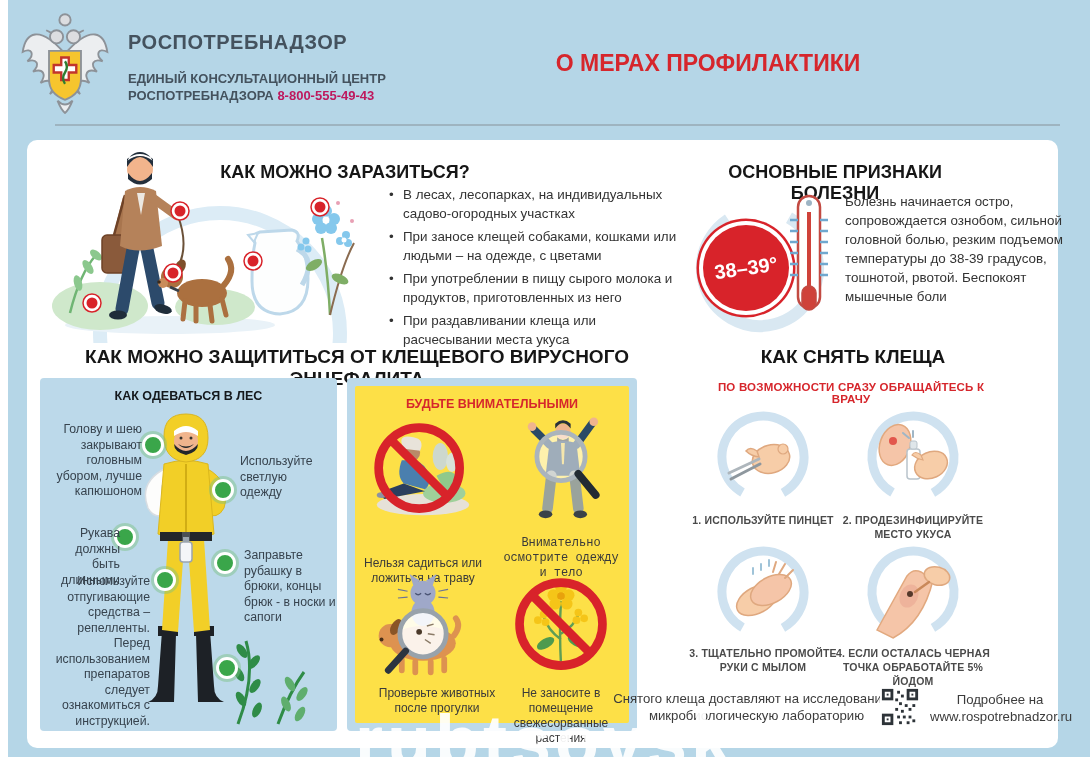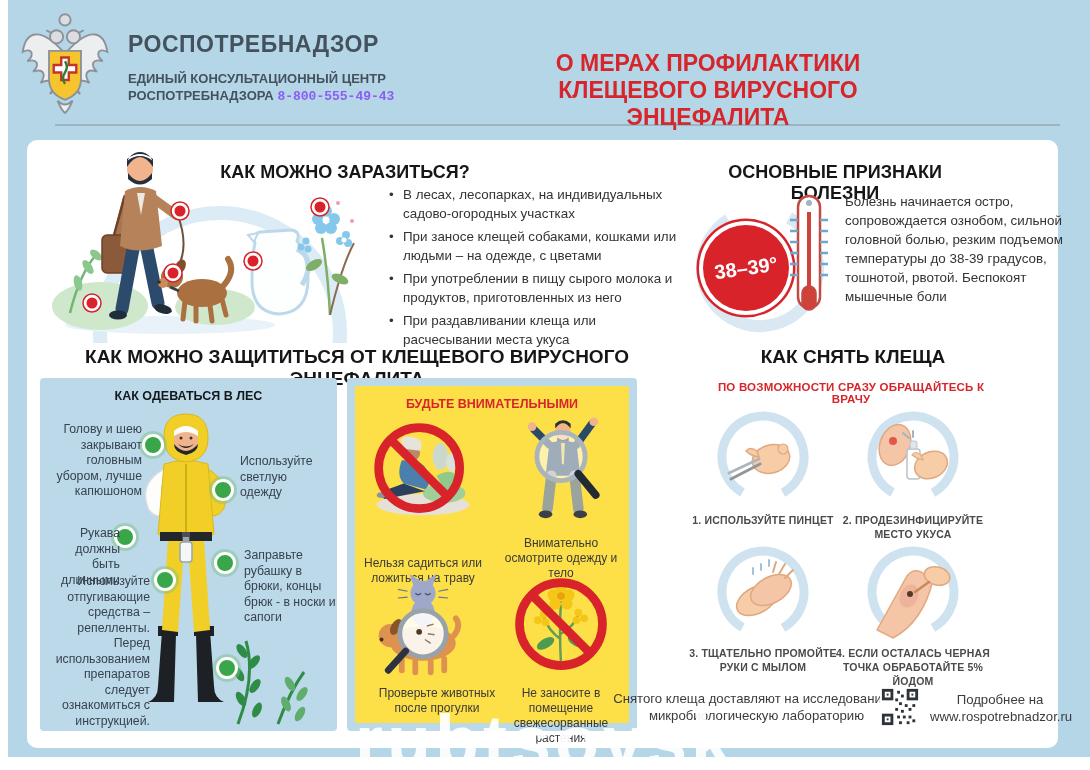--- a/index.html
+++ b/index.html
@@ -2,23 +2,23 @@
 <html><head>
 <meta charset="utf-8">
 <style>
   html,body{margin:0;padding:0;}
   body{font-family:"Liberation Sans","DejaVu Sans",sans-serif;}
   #poster{position:relative;width:1090px;height:770px;background:#ffffff;overflow:hidden;}
   .abs{position:absolute;}
   .bg{left:8px;top:0;right:0;bottom:13px;background:#b5d6e7;}
   .card{left:27px;top:140px;width:1031px;height:608px;background:#ffffff;border-radius:10px;}
   .sep{left:55px;top:124px;width:1005px;height:2px;background:rgba(110,110,110,.32);}
-  .org-name{left:128px;top:31px;font-size:23px;font-weight:bold;color:#44525e;letter-spacing:.5px;}
+  .org-name{left:128px;top:31px;font-size:20px;font-weight:bold;color:#44525e;letter-spacing:.5px;}
   .org-sub{left:128px;top:70px;font-size:13px;font-weight:bold;color:#44525e;line-height:17px;}
-  .phone{color:#8b5cf6;font-family:Liberation Mono, monospace;}
+  .phone{color:#be185d;}
   .main-title{left:483px;top:50px;width:450px;text-align:center;color:#d6262c;font-weight:bold;font-size:23px;line-height:27px;}
   .sec-title{font-weight:bold;color:#161616;font-size:18px;text-align:center;}
   .band-title{font-weight:bold;color:#161616;font-size:19px;text-align:center;}
   .bullets{left:362px;top:46px;width:288px;color:#333;font-size:13.4px;line-height:18.5px;}
   .bullets .bi{position:relative;padding-left:14px;margin-bottom:5px;}
   .bullets .bi:before{content:"•";position:absolute;left:0;top:0;color:#333;}
   .sym-text{left:818px;top:52px;width:220px;color:#333;font-size:13.4px;line-height:19px;}
   .panel{background:#bcd9ea;border-radius:4px;}
   .panel-title{font-weight:bold;color:#14181c;font-size:12.5px;text-align:center;}
   .tip{color:#37434e;font-size:12.3px;line-height:15.5px;}
@@ -55,21 +55,20 @@
     <path d="M50 56 q4 6 0 12 q-4 6 0 12" fill="none" stroke="#2e7d32" stroke-width="2.5"></path>
     <path d="M42 98 q8 8 16 0 q-4 10 -8 13 q-4 -3 -8 -13" fill="#eceef0" stroke="#8d9298" stroke-width="2"></path>
   </svg>
   <div class="abs org-name">РОСПОТРЕБНАДЗОР</div>
   <div class="abs org-sub">
     <div>ЕДИНЫЙ КОНСУЛЬТАЦИОННЫЙ ЦЕНТР</div>
     <div><span>РОСПОТРЕБНАДЗОРА </span><span class="phone">8-800-555-49-43</span></div>
   </div>
   <div class="abs main-title">
     <div>О МЕРАХ ПРОФИЛАКТИКИ</div>
-    <div>КЛЕЩЕВОГО ВИРУСНОГО ЭНЦЕФАЛИТА</div>
   </div>
   <div class="abs sep"></div>
 
   <div class="abs card">
 
     <div class="abs sec-title" style="left:173px;top:22px;width:290px;">КАК МОЖНО ЗАРАЗИТЬСЯ?</div>
 
     <svg class="abs" style="left:3px;top:3px;" width="350" height="200" viewBox="0 0 350 200">
       <circle cx="190" cy="190" r="120" fill="none" stroke="#dcecf6" stroke-width="14"></circle>
       <ellipse cx="140" cy="182" rx="105" ry="9" fill="#e9f2f8"></ellipse>
@@ -275,21 +274,21 @@
           <path d="M52 24 Q58 30 64 24 L64 29 Q58 34 52 29 Z" fill="#2a313b"></path>
           <path d="M44 30 Q58 26 72 30 L76 64 L40 64 Z" fill="#2b4a66"></path>
           <path d="M56 30 L60 30 L59 52 L57 52 Z" fill="#e8c84a"></path>
           <path d="M46 64 L42 98 M70 64 L74 98" stroke="#9aa39c" stroke-width="11" stroke-linecap="round"></path>
           <ellipse cx="40" cy="104" rx="7" ry="4" fill="#3a4248"></ellipse>
             <ellipse cx="76" cy="104" rx="7" ry="4" fill="#3a4248"></ellipse>
           <circle cx="56" cy="44" r="25" fill="#ffffff" fill-opacity="0.55" stroke="#aab4bc" stroke-width="5"></circle>
           <path d="M74 62 L92 84" stroke="#222b33" stroke-width="8" stroke-linecap="round"></path>
         </svg>
         <div class="abs att-cap" style="left:4px;top:150px;width:128px;margin-top:20px;">Нельзя садиться или ложиться на траву</div>
-        <div class="abs att-cap" style="left:142px;top:150px;width:128px;">Внимательно осмотрите одежду и тело</div>
+        <div class="abs att-cap" style="left:142px;top:150px;width:128px;font-family:Liberation Mono, monospace;">Внимательно осмотрите одежду и тело</div>
 
         <svg class="abs" style="left:14px;top:184px;" width="108" height="112" viewBox="0 0 112 112">
           <circle cx="56" cy="22" r="13" fill="#9fa8c9"></circle>
           <path d="M46 14 L42 2 L53 9 Z" fill="#9fa8c9"></path>
             <path d="M66 14 L70 2 L59 9 Z" fill="#9fa8c9"></path>
           <path d="M48 22 q3 3 6 0 M58 22 q3 3 6 0" stroke="#4c5576" stroke-width="1.5" fill="none"></path>
           <path d="M40 20 L30 18 M40 26 L30 27 M72 20 L82 18 M72 26 L82 27" stroke="#6c7494" stroke-width="1.2"></path>
           <ellipse cx="56" cy="42" rx="12" ry="14" fill="#9fa8c9"></ellipse>
           <ellipse cx="56" cy="74" rx="34" ry="18" fill="#dd9250"></ellipse>
           <circle cx="22" cy="66" r="12" fill="#dd9250"></circle>

